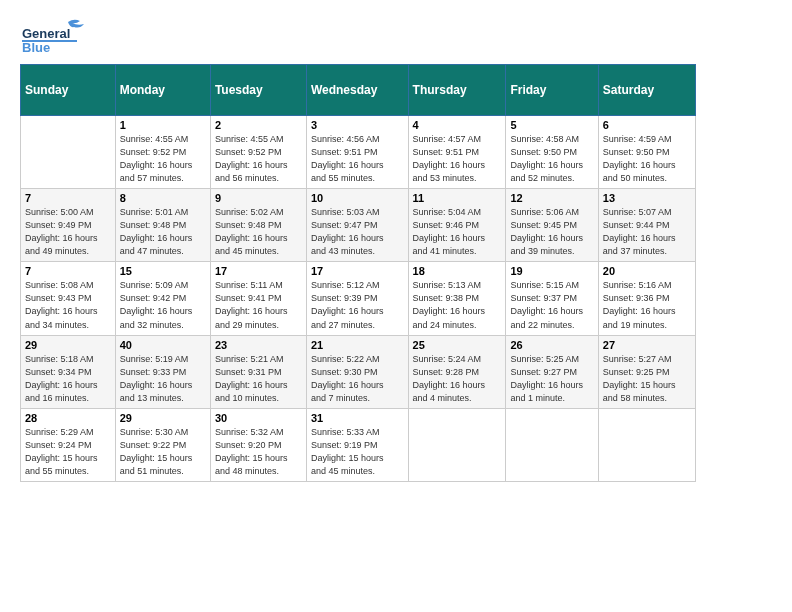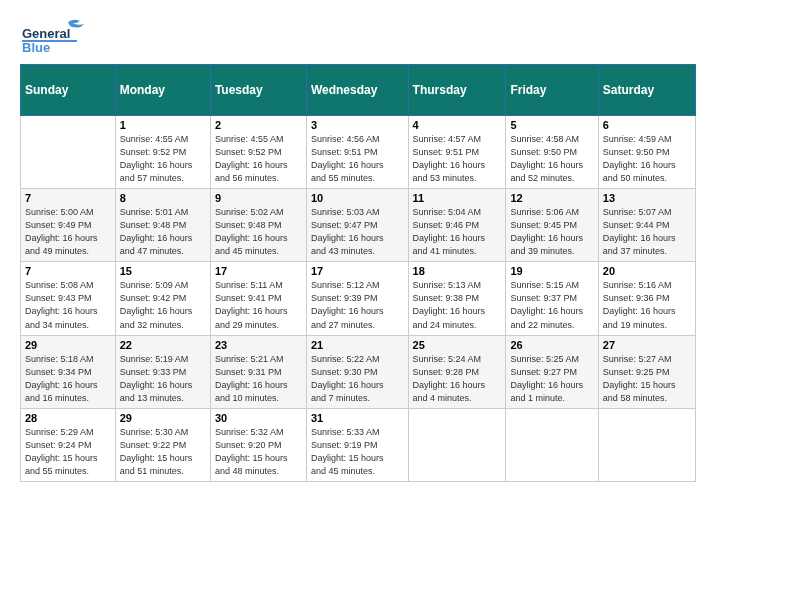--- a/index.html
+++ b/index.html
@@ -204,21 +204,21 @@
             <div class="day-num">20</div>
             <div class="day-info">Sunrise: 5:16 AM<br>Sunset: 9:36 PM<br>Daylight: 16 hours<br>and 19 minutes.</div>
           </td>
         </tr>
         <tr>
           <td>
             <div class="day-num">29</div>
             <div class="day-info">Sunrise: 5:18 AM<br>Sunset: 9:34 PM<br>Daylight: 16 hours<br>and 16 minutes.</div>
           </td>
           <td>
-            <div class="day-num">22</div>
+            <div class="day-num">40</div>
             <div class="day-info">Sunrise: 5:19 AM<br>Sunset: 9:33 PM<br>Daylight: 16 hours<br>and 13 minutes.</div>
           </td>
           <td>
             <div class="day-num">23</div>
             <div class="day-info">Sunrise: 5:21 AM<br>Sunset: 9:31 PM<br>Daylight: 16 hours<br>and 10 minutes.</div>
           </td>
           <td>
             <div class="day-num">21</div>
             <div class="day-info">Sunrise: 5:22 AM<br>Sunset: 9:30 PM<br>Daylight: 16 hours<br>and 7 minutes.</div>
           </td>

